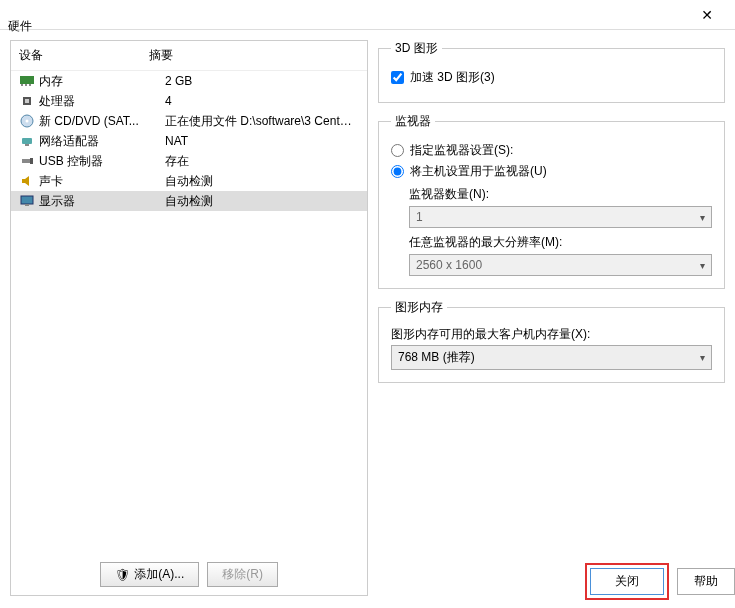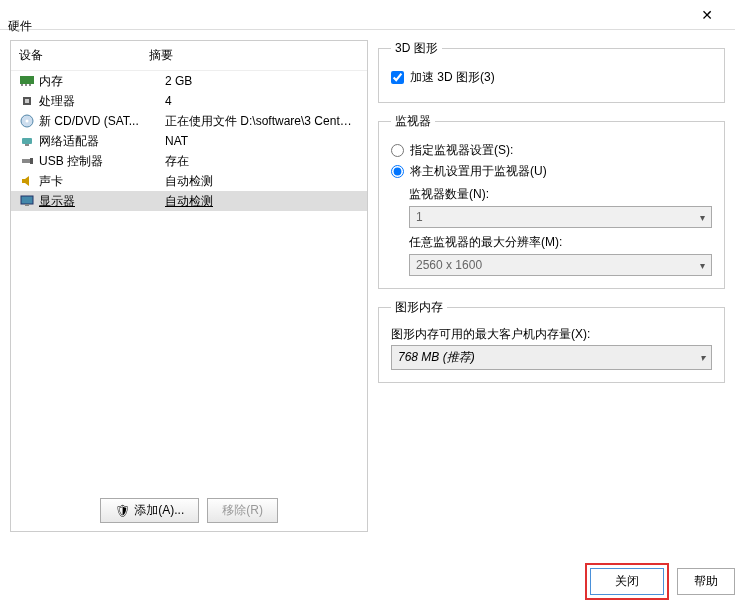--- a/index.html
+++ b/index.html
@@ -1,40 +1,40 @@
 <!DOCTYPE html>
 <html><head>
 <meta charset="utf-8">
 <style>
 * { box-sizing: border-box; font-family: "Microsoft YaHei", "Segoe UI", sans-serif; font-size: 12px; }
 body { margin: 0; padding: 0; background: #fff; width: 735px; height: 608px; position: relative; }
 .titlebar { height: 30px; display: flex; align-items: center; padding: 0 8px; border-bottom: 1px solid #ddd; }
 .titlebar-title { flex: 1; margin-top: 24px; }
 .titlebar-close { width: 40px; text-align: center; font-size: 14px; cursor: pointer; }
 .content { display: flex; padding: 10px; gap: 10px; height: 545px; }
-.left-panel { width: 358px; height: 492px; border: 1px solid #ccc; display: flex; flex-direction: column; }
+.left-panel { width: 358px; height: 556px; border: 1px solid #ccc; display: flex; flex-direction: column; }
 .device-list { flex: 1; }
 .dev-header { display: flex; padding: 6px 8px; border-bottom: 1px solid #eee; }
 .dev-header .col-device { width: 130px; font-weight: normal; }
 .dev-header .col-summary { flex: 1; }
 .dev-row { display: flex; align-items: center; padding: 2px 8px; height: 20px; }
-.dev-row.selected { background: #ddd; text-decoration: underline; }
+.dev-row.selected { background: #ddd; }
 .dev-icon { width: 16px; height: 16px; margin-right: 4px; display: inline-flex; align-items: center; justify-content: center; }
 .dev-name { width: 126px; white-space: nowrap; overflow: hidden; text-overflow: ellipsis; }
 .dev-summary { flex: 1; white-space: nowrap; overflow: hidden; text-overflow: ellipsis; }
 .left-buttons { display: flex; justify-content: center; gap: 8px; padding: 8px; }
 .btn { border: 1px solid #aaa; background: linear-gradient(#fefefe,#e8e8e8); padding: 3px 14px; cursor: pointer; display: inline-flex; align-items: center; gap: 4px; }
 .btn.disabled { color: #999; cursor: default; }
 .right-panel { flex: 1; display: flex; flex-direction: column; gap: 10px; }
 fieldset { border: 1px solid #ccc; padding: 8px 12px 12px 12px; margin: 0; }
 legend { padding: 0 4px; }
 .checkbox-row, .radio-row { display: flex; align-items: center; gap: 6px; margin: 4px 0; }
 .field-label { margin: 6px 0 3px 18px; }
 .select { border: 1px solid #aaa; background: #eee; padding: 3px 6px; display: flex; justify-content: space-between; align-items: center; margin-left: 18px; }
-.select.wide { margin-left: 0; font-style: italic; }
+.select.wide { margin-left: 0; }
 .select.disabled { color: #666; background: #f0f0f0; }
 .chevron { font-size: 10px; color: #555; }
 .bottom-bar { position: absolute; bottom: 8px; right: 0; display: flex; gap: 8px; align-items: center; }
 .close-btn-wrap { border: 2px solid #e03030; padding: 3px; }
 .btn-wide { border: 1px solid #4a90d9; background: #fff; padding: 4px 24px; cursor: pointer; }
 .btn-help { border: 1px solid #aaa; background: #fff; padding: 4px 16px; cursor: pointer; }
 input[type=checkbox], input[type=radio] { margin: 0; }
 svg { display: block; }
 </style>
 </head>

